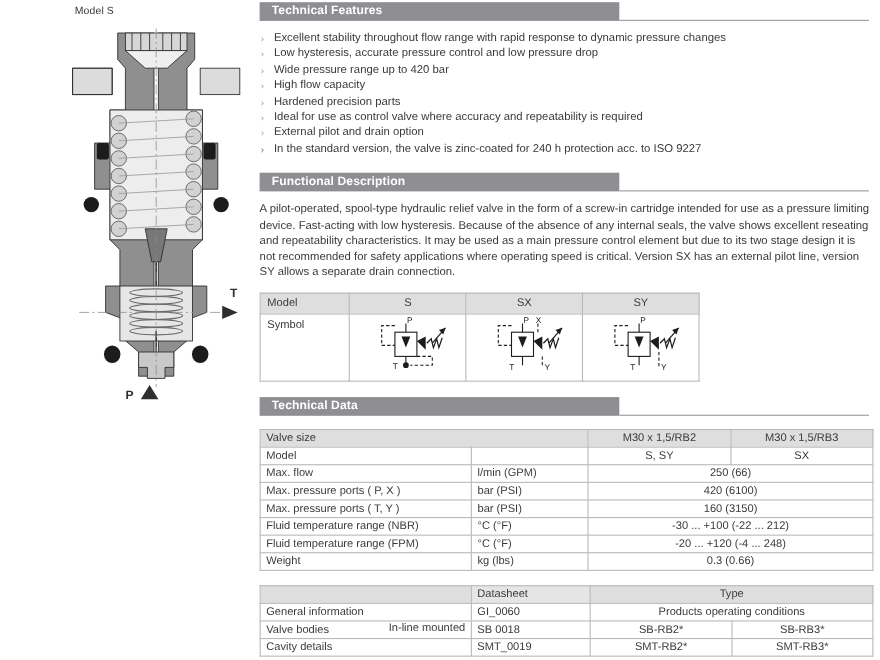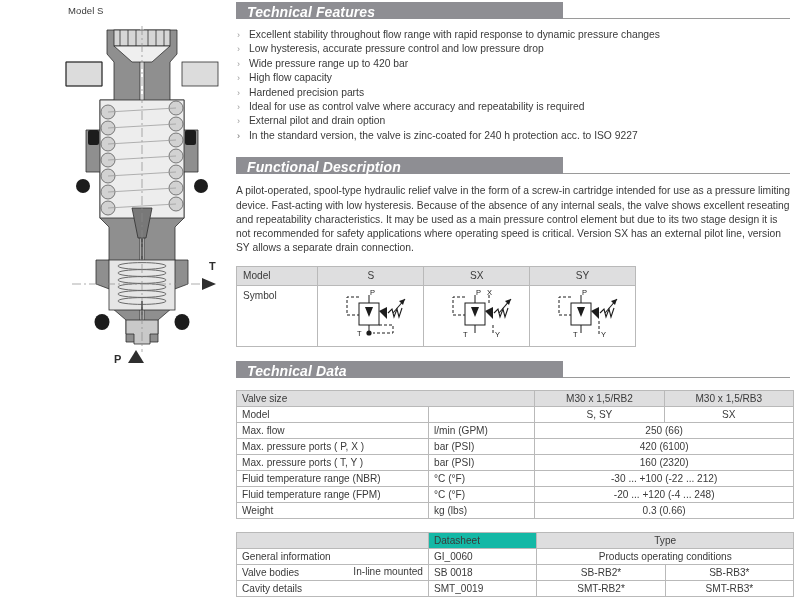--- a/index.html
+++ b/index.html
@@ -23,21 +23,21 @@
   
   .content { position: absolute; left: 236px; top: 0; width: 560px; }
 
   .sec-head { position: relative; height: 22px; margin-bottom: 1px; }
   .sec-head .bar {
     position: absolute; left: 0; top: 2px;
     width: 327px; height: 17px; background: #8e8e93;
   }
   .sec-head .bar-title {
     position: absolute; left: 11px; top: 4px;
-    font-size: 14px; font-weight: bold; color: #ffffff; letter-spacing: .1px; font-style: italic;
+    font-size: 11px; font-weight: bold; color: #ffffff; letter-spacing: .1px;
   }
   .sec-head .rule {
     position: absolute; left: 327px; top: 18px;
     width: 227px; height: 1px; background: #9a9a9a;
   }
 
   ul.features { list-style: none; margin: 6px 0 0 0; padding: 0; }
   ul.features li {
     position: relative; padding-left: 13px;
     font-size: 10.3px; line-height: 14.4px; color: #3a3a3a;
@@ -75,21 +75,21 @@
 
   
   .order-table { margin-top: 13px; width: 558px; }
   .order-table td { height: 13px; padding: 1px 5px; }
   .order-table .lbl { width: 196px; text-align: left; position: relative; }
   .order-table .lbl .sub { position: absolute; right: 5px; top: 1px; }
   .order-table .ds { width: 103px; text-align: left; }
   .order-table .ty { text-align: center; }
   .order-table .hdrcell { background: #dededf; text-align: center; }
   .order-table .hdrblank { background: #dededf; }
-  .order-table .hdrds { background: #14b8a6; text-align: left; }
+  .order-table .hdrds { background: #e5e5e5; text-align: left; }
 </style>
 </head>
 <body>
 
 <div class="page">
 
   <div class="left-panel">
     <div class="model-caption">Model S</div>
 
     <svg class="drawing" width="180" height="345" viewBox="0 0 180 345">
@@ -317,21 +317,21 @@
         <td class="val" colspan="2">250 (66)</td>
       </tr>
       <tr>
         <td class="lbl">Max. pressure ports ( P, X )</td>
         <td class="unit">bar (PSI)</td>
         <td class="val" colspan="2">420 (6100)</td>
       </tr>
       <tr>
         <td class="lbl">Max. pressure ports ( T, Y )</td>
         <td class="unit">bar (PSI)</td>
-        <td class="val" colspan="2">160 (2320)</td>
+        <td class="val" colspan="2">160 (3150)</td>
       </tr>
       <tr>
         <td class="lbl">Fluid temperature range (NBR)</td>
         <td class="unit">°C (°F)</td>
         <td class="val" colspan="2">-30 ... +100 (-22 ... 212)</td>
       </tr>
       <tr>
         <td class="lbl">Fluid temperature range (FPM)</td>
         <td class="unit">°C (°F)</td>
         <td class="val" colspan="2">-20 ... +120 (-4 ... 248)</td>

